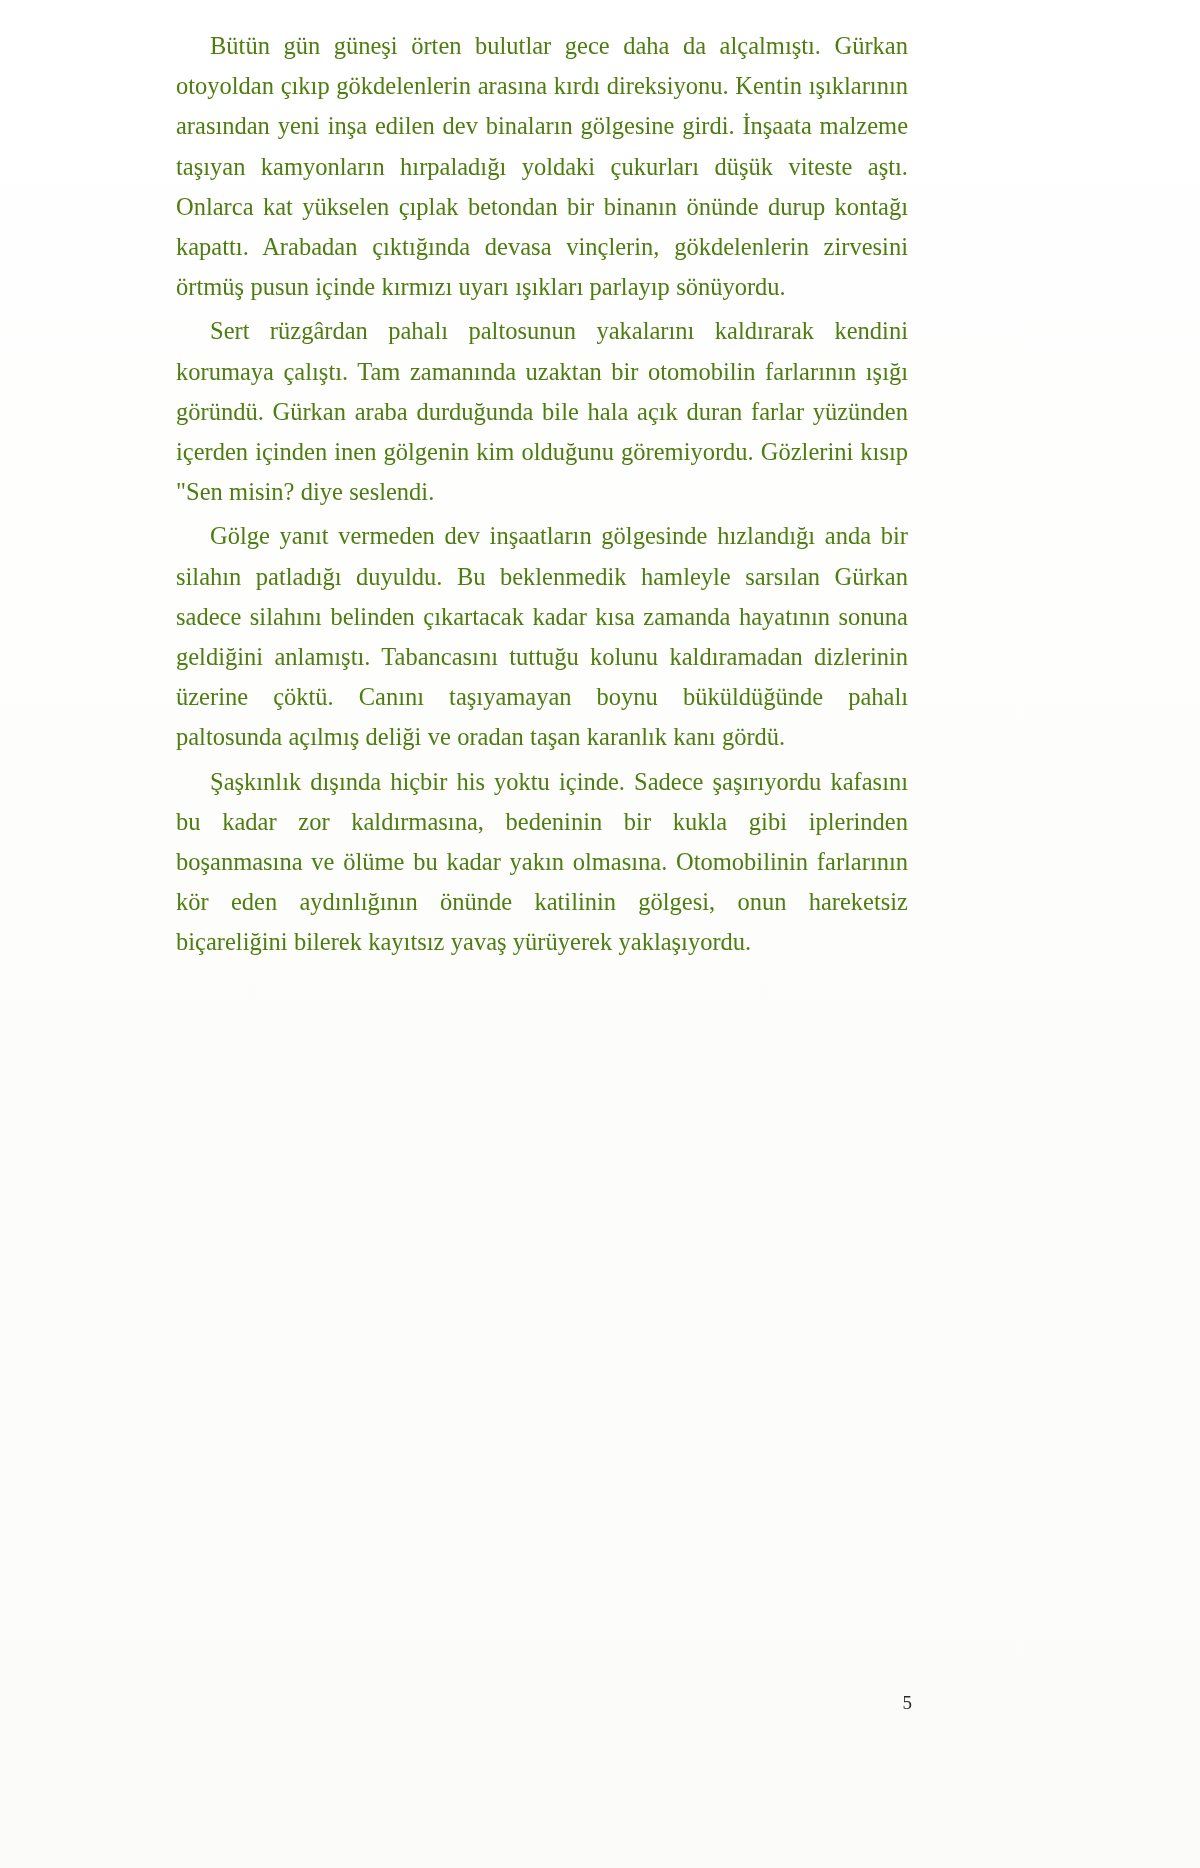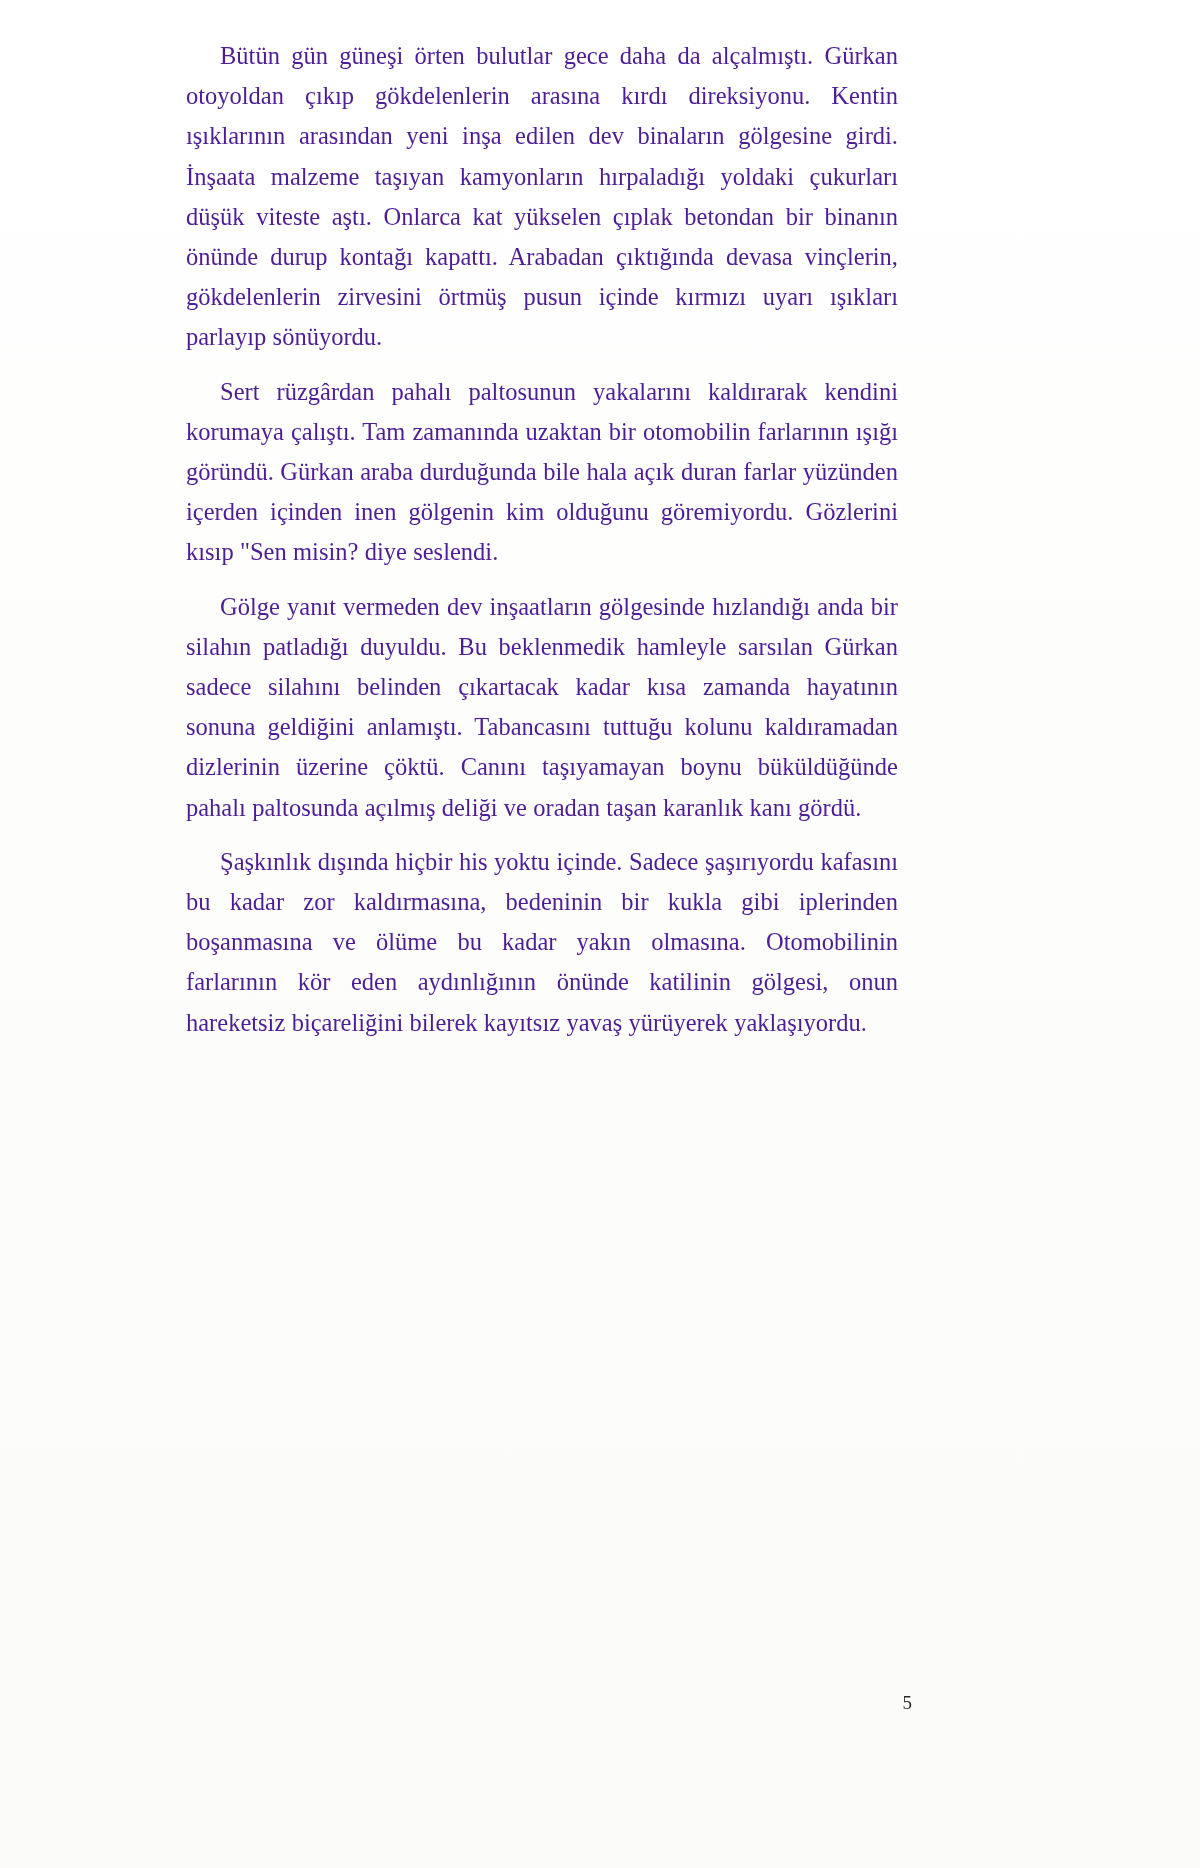--- a/index.html
+++ b/index.html
@@ -70,27 +70,27 @@
     color: #1a1a1a;
   }
 
   
   .body-text {
     margin: 0;
     padding-top: 22px;
   }
 
   .body-text p {
-    margin: 14px;
+    margin: 4px;
     text-align: justify;
     text-justify: inter-word;
     text-indent: 34px;
     font-size: 24.5px;
     line-height: 40.2px;
-    color: #4c1d95;
+    color: #4d7c0f;
     hyphens: manual;
     word-spacing: 0.2px;
   }
 
   
   .folio {
     position: absolute;
     right: 288px;
     top: 1692px;
     font-size: 19px;

